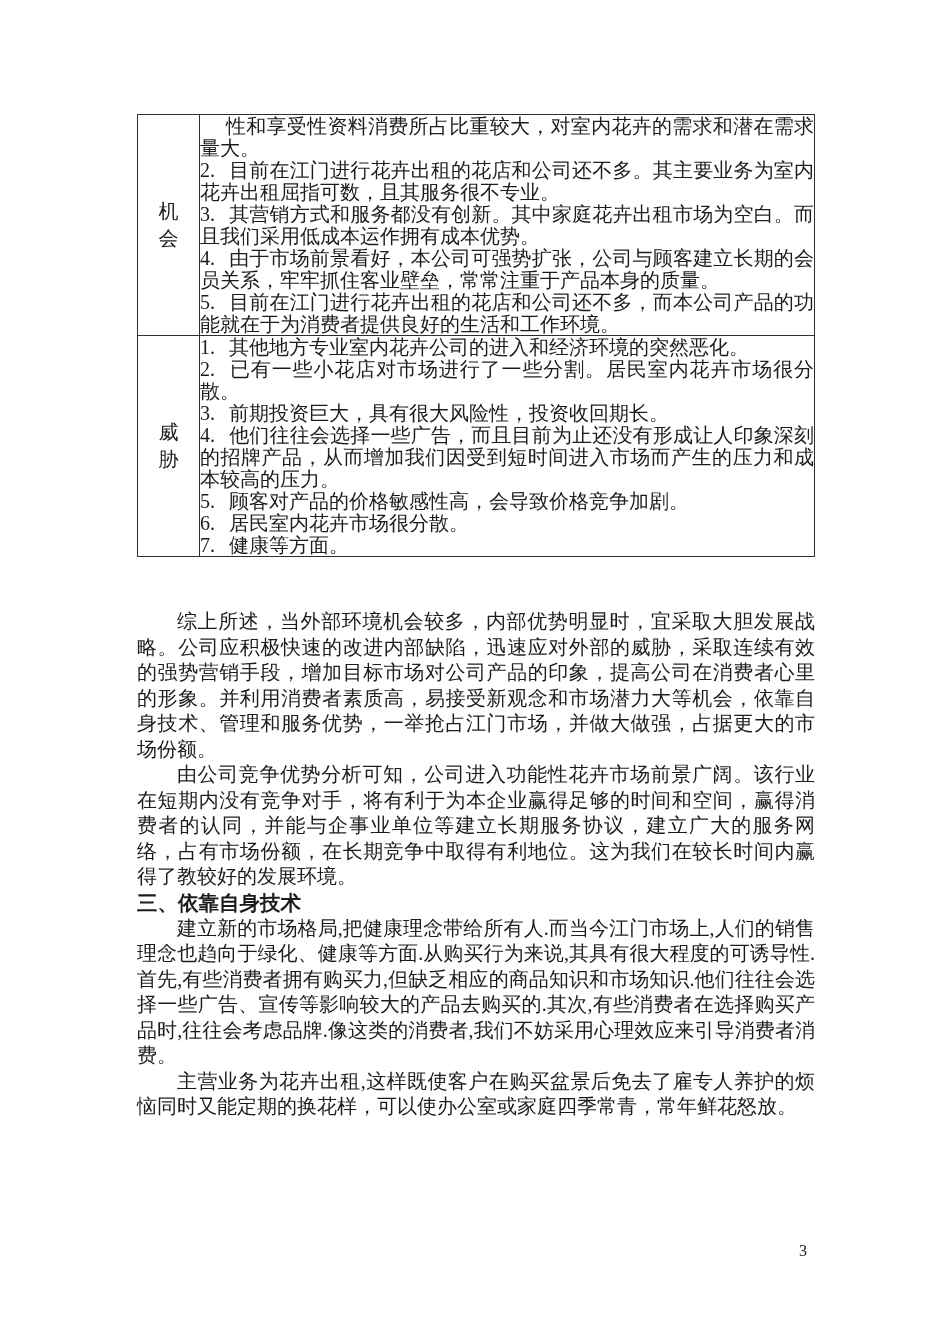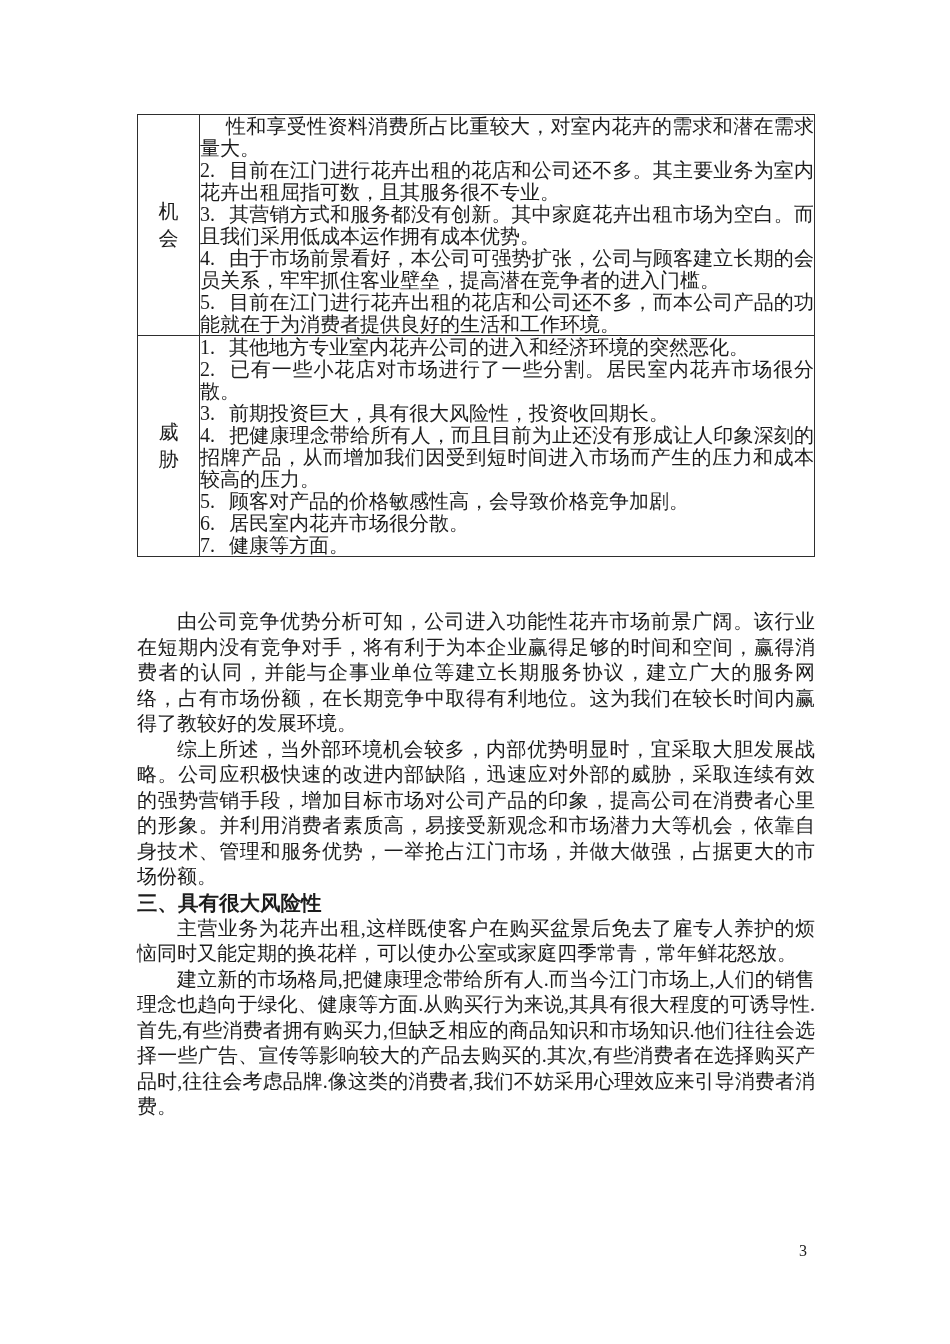--- a/index.html
+++ b/index.html
@@ -82,44 +82,44 @@
     <table class="swot">
       <tbody>
         <tr>
           <td class="label-cell">
             <div class="vlabel">机会</div>
           </td>
           <td class="items-cell">
             <div class="item cont"><span class="num"></span><span>性和享受性资料消费所占比重较大，对室内花卉的需求和潜在需求量大。</span></div>
             <div class="item"><span class="num">2.</span><span>目前在江门进行花卉出租的花店和公司还不多。其主要业务为室内花卉出租屈指可数，且其服务很不专业。</span></div>
             <div class="item"><span class="num">3.</span><span>其营销方式和服务都没有创新。其中家庭花卉出租市场为空白。而且我们采用低成本运作拥有成本优势。</span></div>
-            <div class="item"><span class="num">4.</span><span>由于市场前景看好，本公司可强势扩张，公司与顾客建立长期的会员关系，牢牢抓住客业壁垒，提高潜在竞争者的进入门槛。</span></div>
+            <div class="item"><span class="num">4.</span><span>由于市场前景看好，本公司可强势扩张，公司与顾客建立长期的会员关系，牢牢抓住客业壁垒，常常注重于产品本身的质量。</span></div>
             <div class="item"><span class="num">5.</span><span>目前在江门进行花卉出租的花店和公司还不多，而本公司产品的功能就在于为消费者提供良好的生活和工作环境。</span></div>
           </td>
         </tr>
         <tr>
           <td class="label-cell">
             <div class="vlabel">威胁</div>
           </td>
           <td class="items-cell">
             <div class="item"><span class="num">1.</span><span>其他地方专业室内花卉公司的进入和经济环境的突然恶化。</span></div>
             <div class="item"><span class="num">2.</span><span>已有一些小花店对市场进行了一些分割。居民室内花卉市场很分散。</span></div>
             <div class="item"><span class="num">3.</span><span>前期投资巨大，具有很大风险性，投资收回期长。</span></div>
-            <div class="item"><span class="num">4.</span><span>把健康理念带给所有人，而且目前为止还没有形成让人印象深刻的招牌产品，从而增加我们因受到短时间进入市场而产生的压力和成本较高的压力。</span></div>
+            <div class="item"><span class="num">4.</span><span>他们往往会选择一些广告，而且目前为止还没有形成让人印象深刻的招牌产品，从而增加我们因受到短时间进入市场而产生的压力和成本较高的压力。</span></div>
             <div class="item"><span class="num">5.</span><span>顾客对产品的价格敏感性高，会导致价格竞争加剧。</span></div>
             <div class="item"><span class="num">6.</span><span>居民室内花卉市场很分散。</span></div>
             <div class="item"><span class="num">7.</span><span>健康等方面。</span></div>
           </td>
         </tr>
       </tbody>
     </table>
 
     <div class="body-text">
+      <p>综上所述，当外部环境机会较多，内部优势明显时，宜采取大胆发展战略。公司应积极快速的改进内部缺陷，迅速应对外部的威胁，采取连续有效的强势营销手段，增加目标市场对公司产品的印象，提高公司在消费者心里的形象。并利用消费者素质高，易接受新观念和市场潜力大等机会，依靠自身技术、管理和服务优势，一举抢占江门市场，并做大做强，占据更大的市场份额。</p>
       <p>由公司竞争优势分析可知，公司进入功能性花卉市场前景广阔。该行业在短期内没有竞争对手，将有利于为本企业赢得足够的时间和空间，赢得消费者的认同，并能与企事业单位等建立长期服务协议，建立广大的服务网络，占有市场份额，在长期竞争中取得有利地位。这为我们在较长时间内赢得了教较好的发展环境。</p>
-      <p>综上所述，当外部环境机会较多，内部优势明显时，宜采取大胆发展战略。公司应积极快速的改进内部缺陷，迅速应对外部的威胁，采取连续有效的强势营销手段，增加目标市场对公司产品的印象，提高公司在消费者心里的形象。并利用消费者素质高，易接受新观念和市场潜力大等机会，依靠自身技术、管理和服务优势，一举抢占江门市场，并做大做强，占据更大的市场份额。</p>
-      <h3 class="section-heading">三、具有很大风险性</h3>
+      <h3 class="section-heading">三、依靠自身技术</h3>
+      <p>建立新的市场格局,把健康理念带给所有人.而当今江门市场上,人们的销售理念也趋向于绿化、健康等方面.从购买行为来说,其具有很大程度的可诱导性.首先,有些消费者拥有购买力,但缺乏相应的商品知识和市场知识.他们往往会选择一些广告、宣传等影响较大的产品去购买的.其次,有些消费者在选择购买产品时,往往会考虑品牌.像这类的消费者,我们不妨采用心理效应来引导消费者消费。</p>
       <p>主营业务为花卉出租,这样既使客户在购买盆景后免去了雇专人养护的烦恼同时又能定期的换花样，可以使办公室或家庭四季常青，常年鲜花怒放。</p>
-      <p>建立新的市场格局,把健康理念带给所有人.而当今江门市场上,人们的销售理念也趋向于绿化、健康等方面.从购买行为来说,其具有很大程度的可诱导性.首先,有些消费者拥有购买力,但缺乏相应的商品知识和市场知识.他们往往会选择一些广告、宣传等影响较大的产品去购买的.其次,有些消费者在选择购买产品时,往往会考虑品牌.像这类的消费者,我们不妨采用心理效应来引导消费者消费。</p>
     </div>
   </div>
 
   <div class="page-number">3</div>
 </div>
 
 </body></html>

